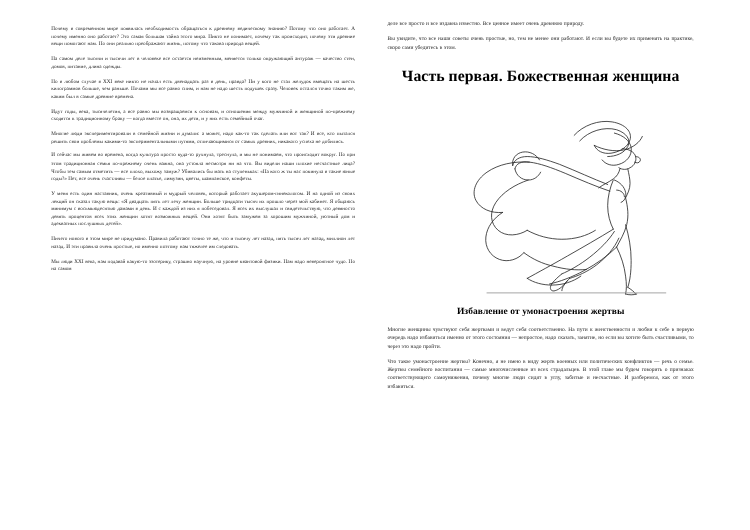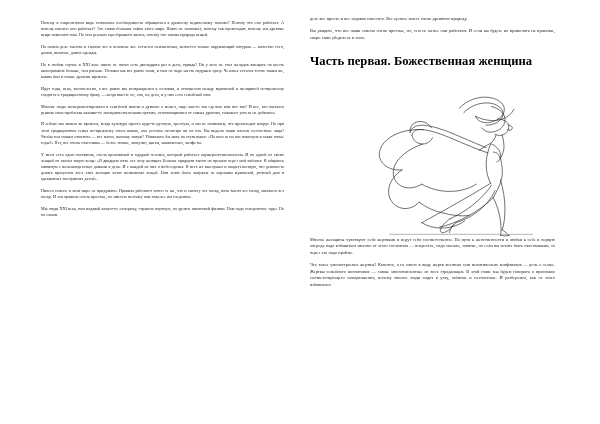--- a/index.html
+++ b/index.html
@@ -50,20 +50,21 @@
   }
   .page-right p.body {
     font-size: 4.35px;
     line-height: 6.6px;
   }
   h1.chapter-title {
     margin: 13px 0 16px 0;
     font-size: 12.6px;
     line-height: 14.5px;
     font-weight: bold;
+    text-align: center;
     color: #000000;
     letter-spacing: 0.05px;
   }
   h2.section-title {
     margin: 7px 0 8px 0;
     font-size: 7.6px;
     line-height: 9px;
     font-weight: bold;
     text-align: center;
     color: #000000;
@@ -150,19 +151,20 @@
 
           <path d="M196 106 C199 116 201 127 201 138 C201 148 200 156 198 162"></path>
           <path d="M188 126 C192 134 195 143 196 152 C197 159 197 164 196 168"></path>
           <path d="M198 162 C201 164 204 166 205 168"></path>
           <path d="M196 168 C199 169 203 169 206 168"></path>
 
           <path d="M72 167 L232 167" stroke="#9a9a9a" stroke-width="0.8"></path>
         </svg>
       </div>
 
+      <h2 class="section-title">Избавление от умонастроения жертвы</h2>
 
       <p class="body">Многие женщины чувствуют себя жертвами и ведут себя соответственно. На пути к женственности и любви к себе в первую очередь надо избавиться именно от этого состояния — непростое, надо сказать, занятие, но если вы хотите быть счастливыми, то через это надо пройти.</p>
       <p class="body">Что такое умонастроение жертвы? Конечно, я не имею в виду жертв военных или политических конфликтов — речь о семье. Жертвы семейного воспитания — самые многочисленные из всех страдальцев. В этой главе мы будем говорить о признаках соответствующего самоунижения, почему многие люди сидят в углу, забитые и несчастные. И разберемся, как от этого избавиться.</p>
     </div>
   </div>
 
 </div>
 
 </body></html>

